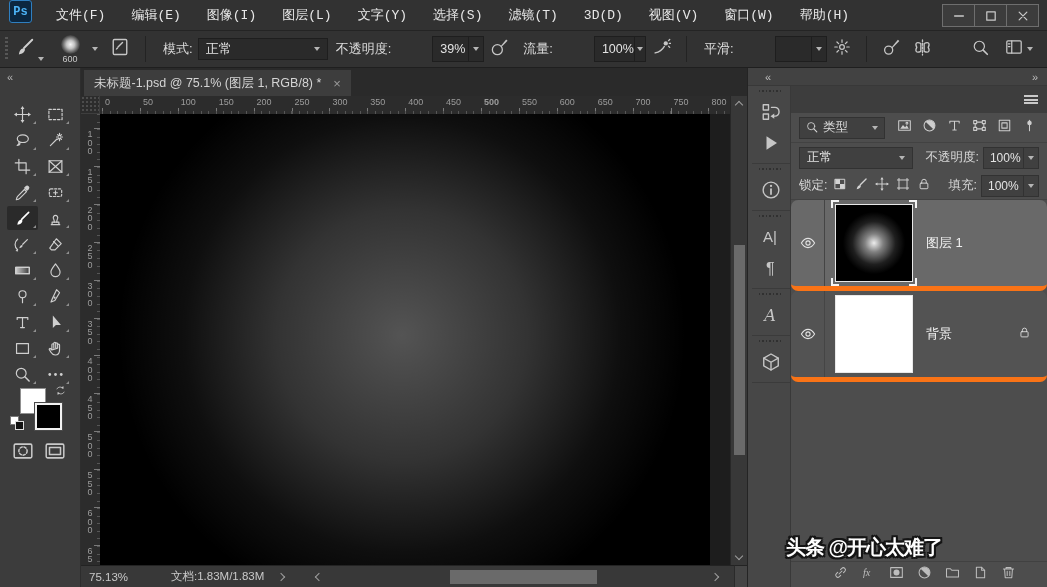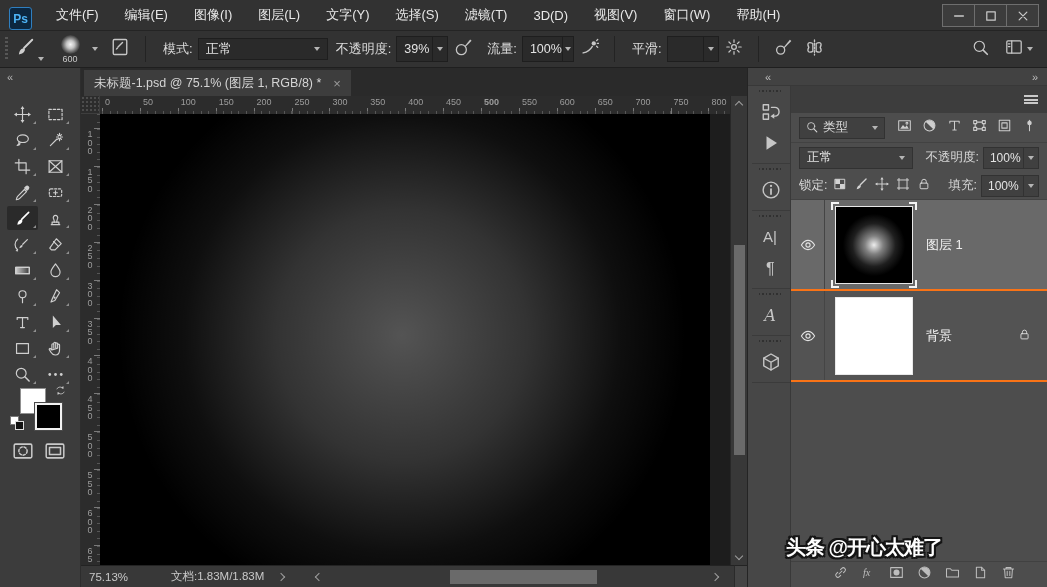--- a/index.html
+++ b/index.html
@@ -2,21 +2,21 @@
 <html><head>
 <meta charset="utf-8">
 <style>
   * { box-sizing: border-box; margin: 0; padding: 0; }
   body { background:#111; font-family:"Liberation Sans","DejaVu Sans",sans-serif; }
   #app { position:relative; width:1047px; height:587px; background:#1d1d1d; overflow:hidden;
          color:#d6d6d6; outline:1px solid #0d0d0d; }
 
   
   .menubar { position:absolute; left:0; top:0; width:100%; height:31px; background:#323232;
-             border-bottom:1px solid #242424; display:flex; align-items:flex-end; }
+             border-bottom:1px solid #242424; display:flex; align-items:flex-start;font-family:Liberation Mono, monospace; }
   .ps-logo { width:23px; height:23px; margin:0 11px 0 9px; background:#0c2740; border:1px solid #2f7fc0;
              border-radius:3px; color:#4db3f6; font-size:12px; font-weight:bold; display:flex;
              align-items:center; justify-content:center; }
   .menu-items { display:flex; height:100%; }
   .menu-item { padding:0 13px; font-size:13px; color:#e8e8e8; display:flex; align-items:center; }
   .win-controls { position:absolute; right:8px; top:4px; display:flex; }
   .win-btn { width:33px; height:23px; border:1px solid #6e6e6e; margin-left:-1px; background:#3c3c3c;
              display:flex; align-items:center; justify-content:center; color:#c9c9c9; }
 
   
@@ -30,21 +30,21 @@
                background:radial-gradient(circle,#f4f4f4 0%,#c2c2c2 30%,#555 62%,rgba(70,70,70,0) 74%); }
   .brush-size { font-size:9px; color:#c9c9c9; line-height:9px; margin-top:1px; }
   .tri { width:0; height:0; border-left:3.5px solid transparent; border-right:3.5px solid transparent;
          border-top:4.5px solid #b5b5b5; display:inline-block; }
   .ob-sep { width:1px; height:26px; background:#232323; margin:0 9px; }
   .ob-label { font-size:13px; color:#dcdcdc; margin:0 5px 0 8px; white-space:nowrap; }
   .ob-select { width:130px; height:22px; background:#2a2a2a; border:1px solid #1e1e1e; display:flex;
                align-items:center; padding:0 7px; }
   .ob-select .val { flex:1; font-size:13px; color:#e3e3e3; }
   .numbox { width:52px; height:26px; background:#2a2a2a; border:1px solid #1e1e1e; display:flex;
-            align-items:center; }
+            align-items:center;margin-left:36px; }
   .numbox .val { flex:1; font-size:12.5px; color:#e3e3e3; padding-left:7px; }
   .numbox .dd { width:15px; height:100%; border-left:1px solid #1e1e1e; display:flex;
                 align-items:center; justify-content:center; }
   .numbox.disabled .val { color:#777; }
   .ob-icon { color:#c6c6c6; display:flex; align-items:center; margin:0 6px; }
   .ob-right { margin-left:auto; display:flex; align-items:center; gap:16px; margin-right:14px; color:#c9c9c9; }
 
   
   .tabbar { position:absolute; left:81px; top:68px; width:666px; height:28px; background:#2a2a2a;
             display:flex; align-items:flex-end; }
@@ -159,22 +159,22 @@
   .pnum { width:58px; height:22px; background:#404040; border:1px solid #323232; display:flex;
           align-items:center; }
   .pnum .val { flex:1; font-size:12px; color:#e3e3e3; padding-left:6px; }
   .pnum .dd { width:15px; height:100%; border-left:1px solid #323232; display:flex; align-items:center;
               justify-content:center; }
   .lock-row { height:28px; display:flex; align-items:center; padding:0 8px;
               border-bottom:1px solid #424242; }
   .lock-icons { display:flex; align-items:center; gap:7px; margin:0 6px; color:#d3d3d3; }
   .lock-row .p-label.fill { margin-left:auto; margin-right:4px; }
   .layers-list { flex:1; overflow:hidden; }
-  .layer-row { height:91px; display:flex; align-items:center; border-bottom:2px solid #f97316;
-               background:#535353; }
+  .layer-row { height:91px; display:flex; align-items:center; border-bottom:5px solid #f97316;
+               background:#535353;border-radius:7px; }
   .layer-row.sel { background:#696969; }
   .eye-col { width:34px; height:100%; display:flex; align-items:center; justify-content:center;
              border-right:1px solid #454545; color:#e2e2e2; flex:none; }
   .thumb-wrap { position:relative; width:78px; height:78px; margin-left:10px; flex:none; }
   .thumb { width:78px; height:78px; border:1px solid #e8e8e8; }
   .thumb.radial { background:radial-gradient(circle at 50% 50%, rgba(255,255,255,.93) 0%,
                   rgba(255,255,255,.5) 17%, rgba(255,255,255,.12) 40%, rgba(0,0,0,0) 58%), #000; }
   .thumb.white { background:#fff; }
   .bk { position:absolute; width:8px; height:8px; border:0 solid #f4f4f4; }
   .bk.c-tl{ left:-4px; top:-4px; border-left-width:2px; border-top-width:2px; }

